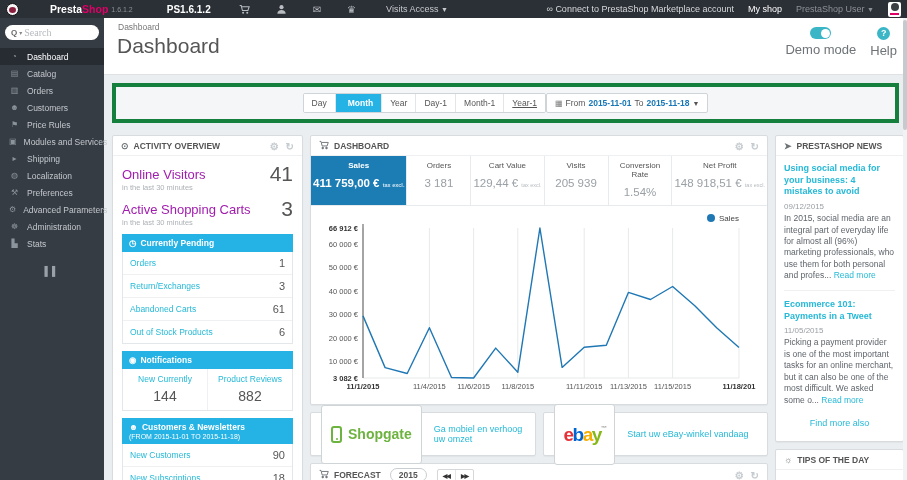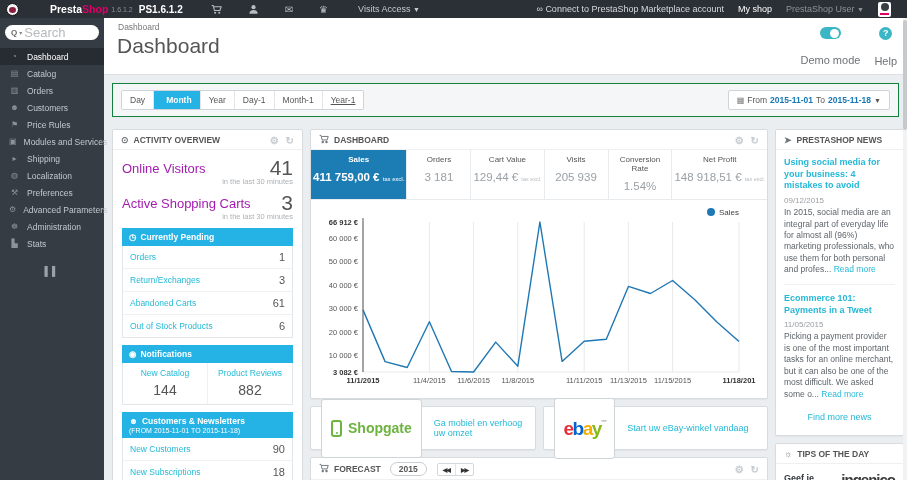--- a/index.html
+++ b/index.html
@@ -6,60 +6,60 @@
   html,body { width:907px; height:480px; overflow:hidden; }
   body { font-family:"Liberation Sans", sans-serif; background:#ebeef0; position:relative; color:#555; }
 
   
   .topbar { position:absolute; top:0; left:0; right:0; height:18px; background:#2b2f36; display:flex; align-items:center; color:#c7cacd; font-size:9px; z-index:30; }
   .logo-circle { width:13px; height:13px; border-radius:50%; background:#f6f6f6; margin:0 5px 0 6px; position:relative; border:1px solid #111; }
   .logo-circle::after { content:""; position:absolute; left:2px; top:3px; width:7px; height:6px; border-radius:50%; background:#8b1f3f; }
   .brand { font-size:10.5px; font-weight:bold; color:#fff;margin-left:26px; }
   .brand .pink { color:#df0067; }
   .ver-sm { font-size:7px; color:#8d9196; margin:0 6px 0 3px; }
-  .ver-big { font-size:10px; font-weight:bold; color:#fff; margin-right:24px; }
+  .ver-big { font-size:10px; font-weight:bold; color:#fff; margin-right:24px;margin-left:28px; }
   .tb-ic { margin-left:26px; font-size:10px; color:#b9bdc1; cursor:pointer; display:inline-flex; align-items:center; }
   .tb-ic svg { width:11px; height:11px; fill:#b9bdc1; }
   .quick { margin-left:30px; cursor:pointer; }
-  .tb-right { margin-left:auto; display:flex; align-items:center; gap:14px; padding-right:16px; }
+  .tb-right { margin-left:auto; display:flex; align-items:center; gap:14px; padding-right:6px; }
   .tb-link { cursor:pointer; color:#d6d9db; }
   .tb-user { color:#8d9196; cursor:pointer; }
   .avatar { width:13px; height:15px; background:#fff; border-radius:2px; position:relative; overflow:hidden; }
   .avatar::before { content:""; position:absolute; left:2.5px; top:1.5px; width:8px; height:8px; border-radius:50%; background:#3a3f44; }
   .avatar::after { content:""; position:absolute; left:2px; bottom:1.5px; width:9px; height:2px; background:#df0067; }
   .caret { font-size:7px; }
 
   
   .sidebar { position:absolute; top:18px; left:0; bottom:0; width:104px; background:#363c44; z-index:20; }
   .search-wrap { margin:7px 5px 8px 5px; background:#fff; border-radius:9px; height:15px; display:flex; align-items:center; padding:0 6px; gap:2px; }
   .search-q { font-size:8px; font-weight:bold; color:#666; }
   .search-caret { font-size:6px; color:#888; }
-  .search-input { border:none; outline:none; width:58px; font-size:13px; color:#555; background:transparent; font-family:Liberation Sans, sans-serif; }
+  .search-input { border:none; outline:none; width:58px; font-size:10px; color:#555; background:transparent; font-family:Liberation Serif, serif; }
   .search-input::placeholder { color:#b5b9bd; }
   .side-item { height:17px; display:flex; align-items:center; padding-left:9px; gap:7px; cursor:pointer; }
   .side-item.active { background:#272c33; }
   .si-ic { width:11px; font-size:8px; color:#8b949c; text-align:center; }
   .si-lb { font-size:8.5px; color:#c3c8cd; white-space:nowrap; }
   .side-item.active .si-lb { color:#fff; }
   .side-collapse { text-align:center; color:#9aa1a8; font-size:9px; letter-spacing:1px; margin-top:14px; cursor:pointer; font-weight:bold; }
 
   
   .main { position:absolute; left:104px; top:18px; right:0; bottom:0; }
   .page-head { background:#fff; height:57px; border-bottom:1px solid #dfe2e5; position:relative; }
   .breadcrumb { font-size:8.5px; color:#777; padding:4px 0 0 14px; }
   .page-title { font-size:21px; color:#555; padding:2px 0 0 13px; font-weight:normal; }
   .head-right { position:absolute; right:10px; top:9px; display:flex; gap:14px; text-align:center; }
   .toggle-pill { width:21px; height:12px; border-radius:7px; background:#3ab6c6; position:relative; margin:0 auto; cursor:pointer; }
   .toggle-pill::after { content:""; position:absolute; right:1.5px; top:1.5px; width:9px; height:9px; background:#fff; border-radius:50%; }
   .help-circ { width:13px; height:13px; border-radius:50%; background:#3ab6c6; color:#fff; font-size:9px; font-weight:bold; line-height:13px; margin:0 auto; cursor:pointer; }
-  .head-lbl { font-size:11px; color:#6d7377; margin-top:15px; }
+  .head-lbl { font-size:13px; color:#6d7377; margin-top:3px; }
 
   
   .content { padding:8px; }
-  .toolbar-row { display:flex; justify-content:space-between; align-items:flex-start; margin-bottom:12px; background:#f4f6f7; border:1px solid #15803d; padding:6px 8px; }
+  .toolbar-row { display:flex; justify-content:center; align-items:flex-start; margin-bottom:12px; background:#f4f6f7; border:4px solid #15803d; padding:6px 8px; }
   .range-group { display:inline-flex; background:#fff; border:1px solid #cfd4d8; border-radius:2px; overflow:hidden; }
   .range-btn { padding:4px 8px; font-size:8.5px; color:#555; border-right:1px solid #e3e6e8; cursor:pointer; background:#fff; }
   .range-btn:last-child { border-right:none;text-decoration:underline; }
   .range-btn.active { background:#25b2e5; color:#fff; font-weight:bold;padding-left:12px; }
   .date-btn { background:#fff; border:1px solid #cfd4d8; border-radius:2px; padding:4px 8px; font-size:8.5px; color:#555; cursor:pointer; display:flex; gap:3px; align-items:center; }
   .date-btn b { color:#1777b6; }
   .cal-ic { font-size:8px; color:#777; }
 
   .cols { display:grid; grid-template-columns:191px 458px 129px; gap:7px; align-items:start; }
 
@@ -68,21 +68,21 @@
   .hd-tools { margin-left:auto; color:#c6cbcf; font-size:10px; display:flex; gap:7px; }
   .hd-tools span { cursor:pointer; }
   .hd-ic { color:#6d7377; font-size:9px; }
   .hd-ic svg { width:10px; height:10px; stroke:#6d7377; fill:#6d7377; }
 
   
   .act-body { padding:6px 9px 9px 9px; }
   .act-line { display:flex; align-items:center; }
   .act-link { font-size:13px; color:#a21caf; cursor:pointer; }
   .act-val { margin-left:auto; font-size:21px; color:#555; }
-  .act-sub { font-size:7.5px; color:#adb2b6; margin:-3px 0 5px 0;text-align:right; }
+  .act-sub { font-size:7.5px; color:#adb2b6; margin:-3px 0 5px 0; }
   .sec-bar { background:#25b2e5; color:#fff; padding:4px 7px; margin-top:7px; cursor:default; }
   .sec-bar .t { font-size:8.5px; font-weight:bold; display:flex; align-items:center; gap:4px; }
   .sec-bar .s { font-size:7px; margin-top:1px; }
   .sec-rows { border:1px solid #e4e7ea; border-top:none; }
   .srow { display:flex; align-items:center; padding:5px 7px; border-bottom:1px solid #eef0f2; cursor:pointer; }
   .srow:last-child { border-bottom:none; }
   .srow .lb { font-size:8.5px; color:#25b9d7; }
   .srow .vl { margin-left:auto; font-size:11px; color:#555; }
   .notif-cols { display:flex; border:1px solid #e4e7ea; border-top:none; }
   .ncell { flex:1; text-align:center; padding:5px 2px 6px 2px; cursor:pointer; }
@@ -327,21 +327,21 @@
           </div>
 
           <div class="sec-bar">
             <div class="t">
                 <span>◉</span>
                 <span>Notifications</span>
               </div>
           </div>
           <div class="notif-cols">
             <div class="ncell">
-                <div class="lb">New Catalog</div>
+                <div class="lb">New Currently</div>
                 <div class="vl">144</div>
               </div>
             <div class="ncell">
                 <div class="lb">Product Reviews</div>
                 <div class="vl">882</div>
               </div>
           </div>
 
           <div class="sec-bar">
             <div class="t">
@@ -481,21 +481,21 @@
             <span>PRESTASHOP NEWS</span>
           </div>
           <div class="news-body">
             <div class="news-title">Using social media for your business: 4 mistakes to avoid</div>
             <div class="news-date">09/12/2015</div>
             <div class="news-text"><span>In 2015, social media are an integral part of everyday life for almost all (96%) marketing professionals, who use them for both personal and profes...</span> <span class="read-more">Read more</span></div>
             <div class="news-div"></div>
             <div class="news-title">Ecommerce 101: Payments in a Tweet</div>
             <div class="news-date">11/05/2015</div>
             <div class="news-text"><span>Picking a payment provider is one of the most important tasks for an online merchant, but it can also be one of the most difficult. We asked some o...</span> <span class="read-more">Read more</span></div>
-            <div class="find-more">Find more news</div>
+            <div class="find-more">Find more also</div>
           </div>
         </div>
 
         <div class="panel tips">
           <div class="panel-hd">
             <span class="hd-ic">☼</span>
             <span>TIPS OF THE DAY</span>
           </div>
           <div class="tips-body">
             <div class="ing-logo">

